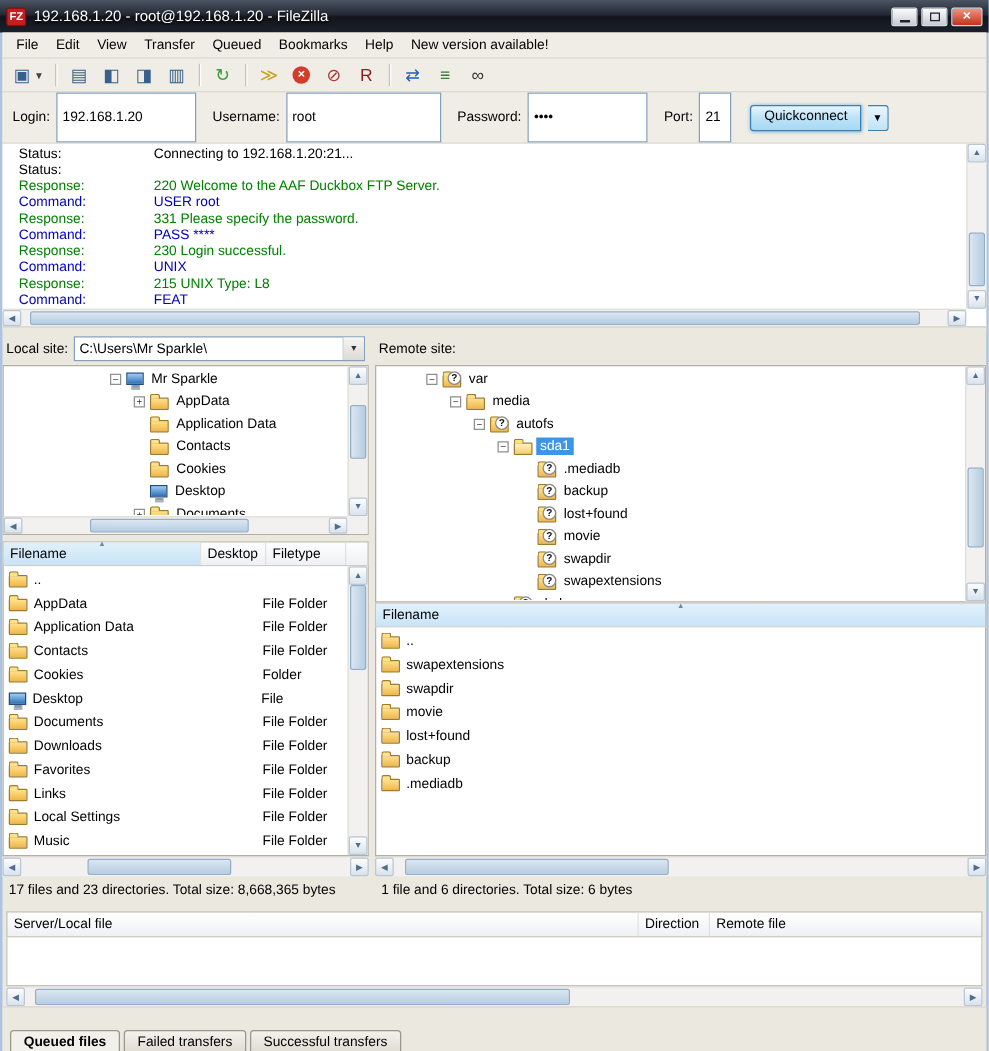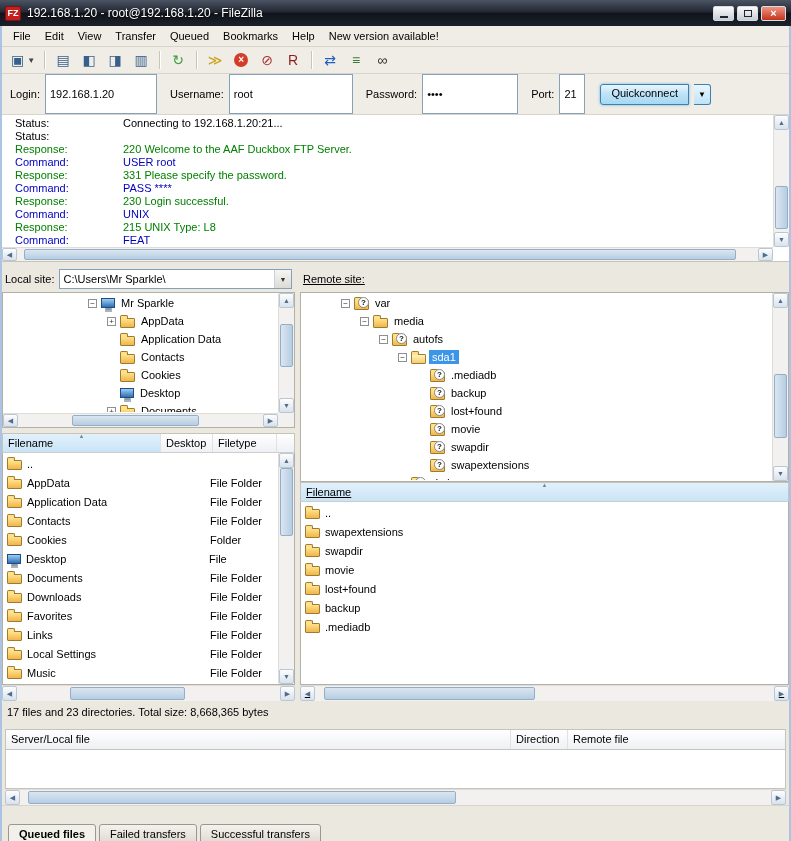--- a/index.html
+++ b/index.html
@@ -49,21 +49,21 @@
   .strack{flex:1;position:relative;}
   .sthumb{position:absolute;background:linear-gradient(90deg,#dbe6f1,#b6cde2);border:1px solid #93aec8;border-radius:2px;left:1px;right:1px;}
   .hbar .sthumb{top:1px;bottom:1px;left:auto;right:auto;background:linear-gradient(180deg,#dbe6f1,#b6cde2);}
   .corner{position:absolute;right:0;bottom:0;width:16px;height:14px;background:#f2f1ef;}
 
   
   .sash-h{flex:0 0 4px;background:#ebe8e0;}
   .main{flex:0 0 457px;display:flex;}
   .pane-l{flex:0 0 293px;display:flex;flex-direction:column;}
   .sash-v{flex:0 0 5px;}
-  .pane-r{flex:1;display:flex;flex-direction:column;text-decoration:underline;}
+  .pane-r{flex:1;display:flex;flex-direction:column;}
   .sitebar{flex:0 0 26px;display:flex;align-items:center;padding:0 3px;gap:4px;}
   .combo{flex:1;height:20px;border:1px solid #86a0b8;background:#fff;display:flex;align-items:center;}
   .combo input{flex:1;min-width:0;border:none;outline:none;padding:0 4px;font:11px "Liberation Sans",sans-serif;background:transparent;}
   .combo-dd{width:17px;height:100%;border-left:1px solid #c6d2de;background:linear-gradient(#f6f5f3,#dcdad4);display:flex;align-items:center;justify-content:center;font-size:7px;color:#333;}
   .treebox{position:relative;background:#fff;border:1px solid #b4b0a6;}
   #local-treebox{flex:0 0 136px;}
   #remote-treebox{flex:0 0 190px;}
   .tree-inner{position:absolute;inset:1px;overflow:hidden;}
   #local-treebox .tree-inner{right:17px;bottom:15px;}
   #remote-treebox .tree-inner{right:17px;}
@@ -569,20 +569,21 @@
             </div>
           </div>
       </div>
       <div class="hbar pane-hbar">
         <span class="sbtn">◀</span>
         <span class="strack">
             <span class="sthumb" style="left:2%;width:46%;"></span>
           </span>
         <span class="sbtn">▶</span>
       </div>
+      <div class="statusline">1 file and 6 directories. Total size: 6 bytes</div>
     </div>
 
   </div>
 
   <div class="qsash"></div>
 
   <div class="queue-header">
     <span class="hcell qc1">Server/Local file</span>
     <span class="hcell qc2">Direction</span>
     <span class="hcell qc3">Remote file</span>

